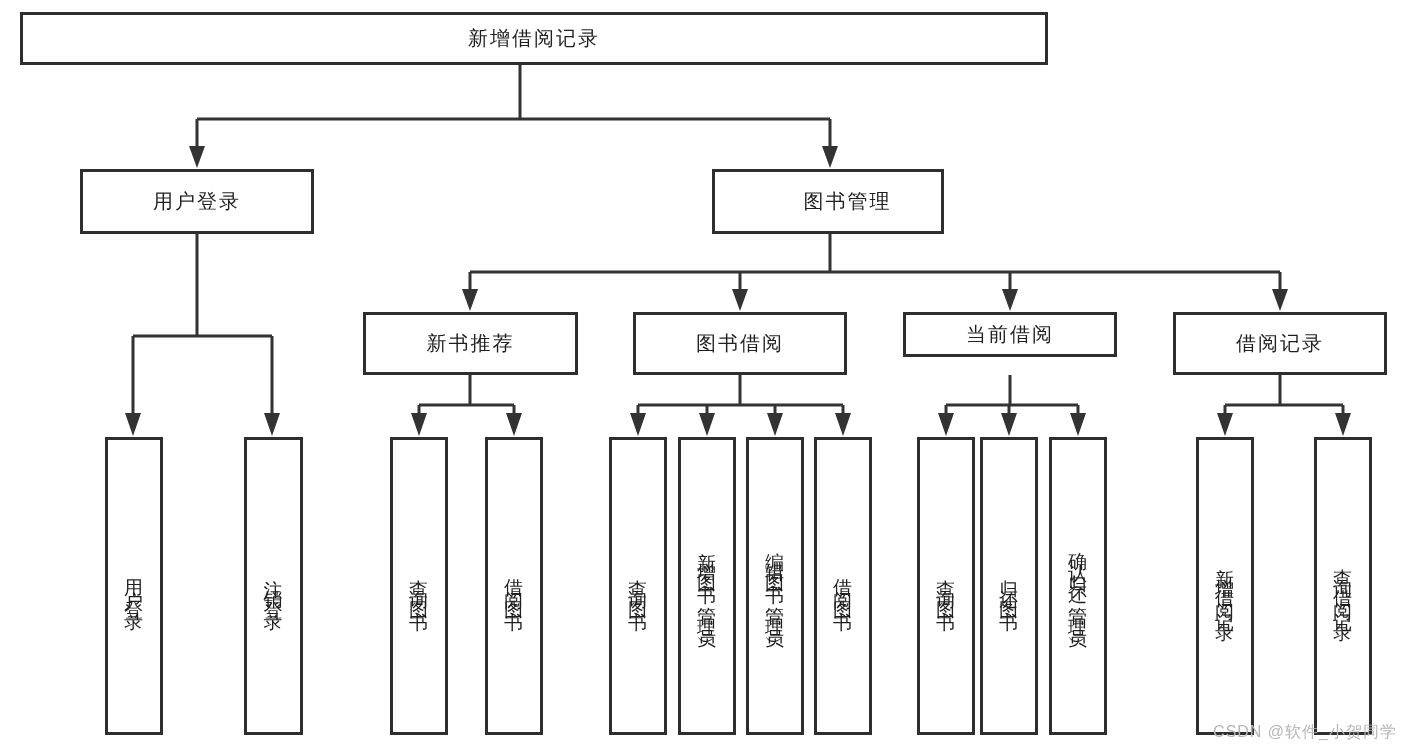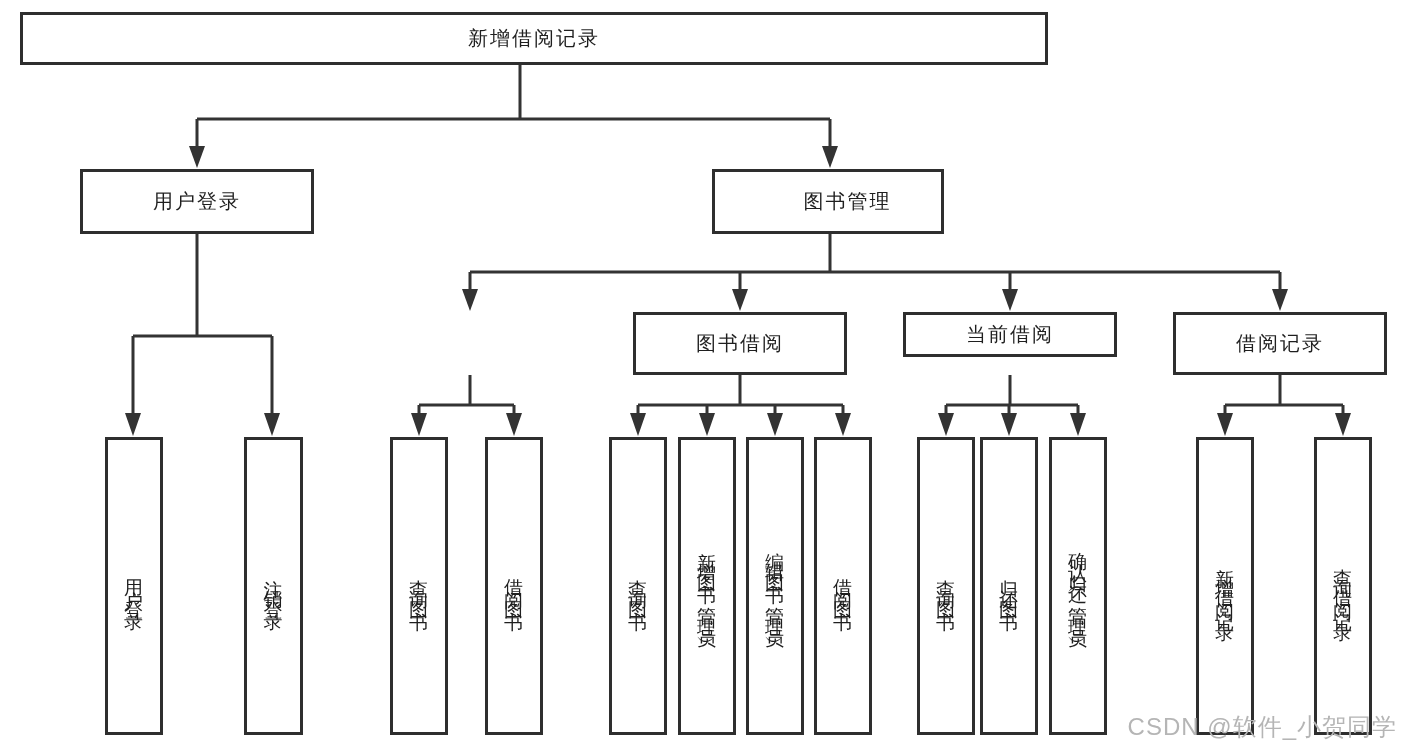--- a/index.html
+++ b/index.html
@@ -37,21 +37,21 @@
     writing-mode:vertical-rl;
     text-orientation:mixed;
     font-size:19px;
     letter-spacing:11px;
     white-space:normal;
     line-height:1;
   }
   .watermark{
     position:absolute;
     right:8px;bottom:4px;
-    font-size:24px;
+    font-size:16px;
     letter-spacing:1px;
     color:var(--watermark);
     white-space:nowrap;
   }
 </style>
 </head>
 <body>
 
 <div class="canvas">
 
@@ -95,20 +95,23 @@
     <span>新增借阅记录</span>
   </div>
 
   <div class="box" style="left:80px;top:169px;width:234px;height:65px;">
     <span>用户登录</span>
   </div>
   <div class="box" style="left:712px;top:169px;width:232px;height:65px;padding-left:39px;">
     <span>图书管理</span>
   </div>
 
+  <div class="box" style="left:363px;top:312px;width:215px;height:63px;">
+    <span>新书推荐</span>
+  </div>
   <div class="box" style="left:633px;top:312px;width:214px;height:63px;">
     <span>图书借阅</span>
   </div>
   <div class="box" style="left:903px;top:312px;width:214px;height:45px;">
     <span>当前借阅</span>
   </div>
   <div class="box" style="left:1173px;top:312px;width:214px;height:63px;">
     <span>借阅记录</span>
   </div>
 

